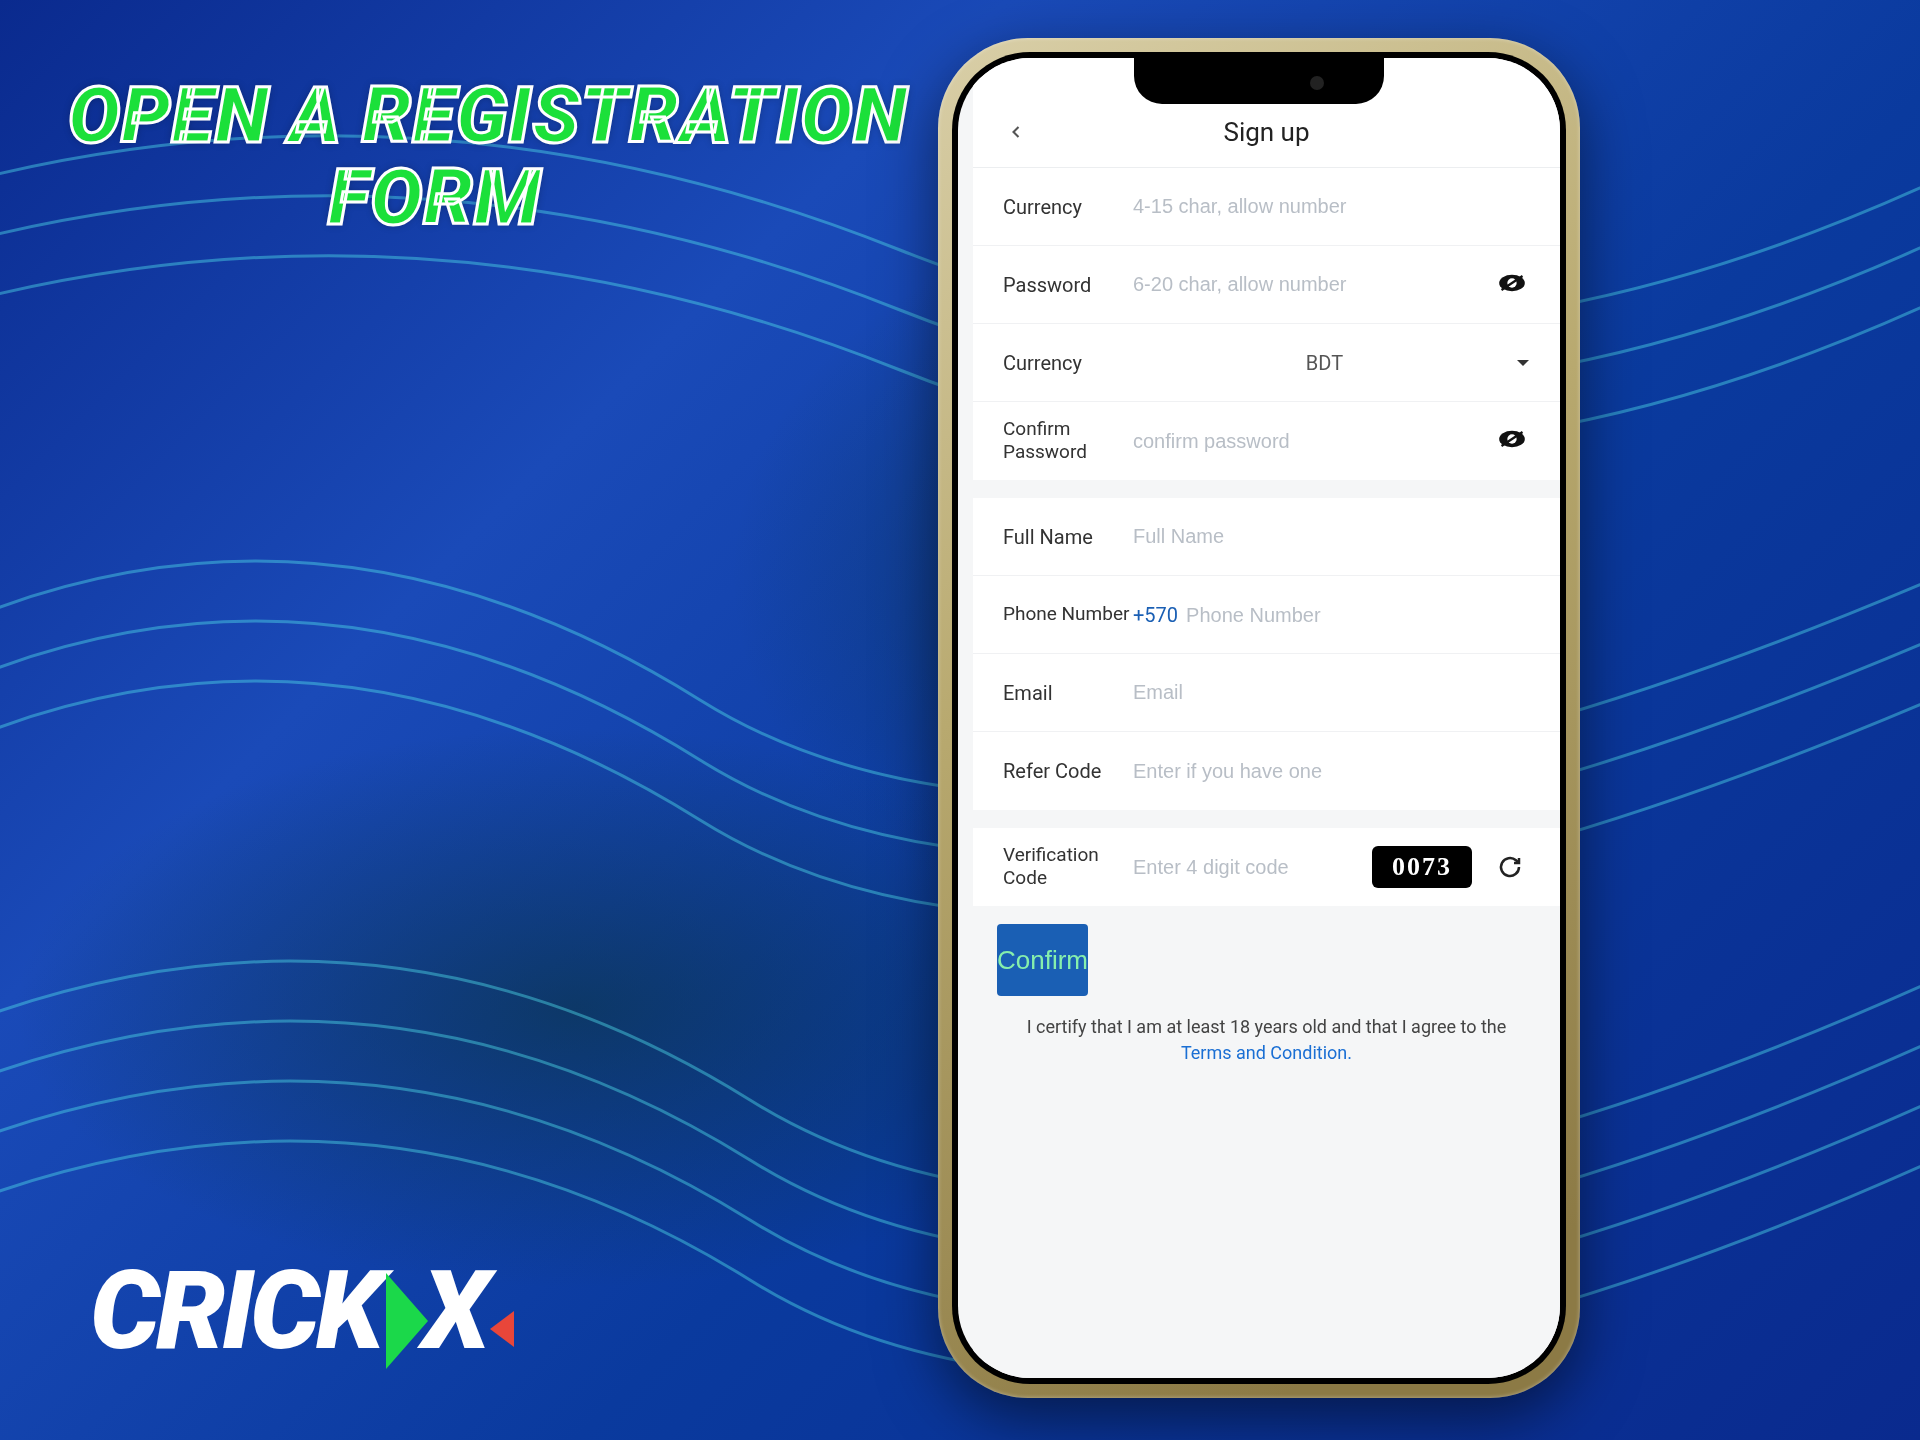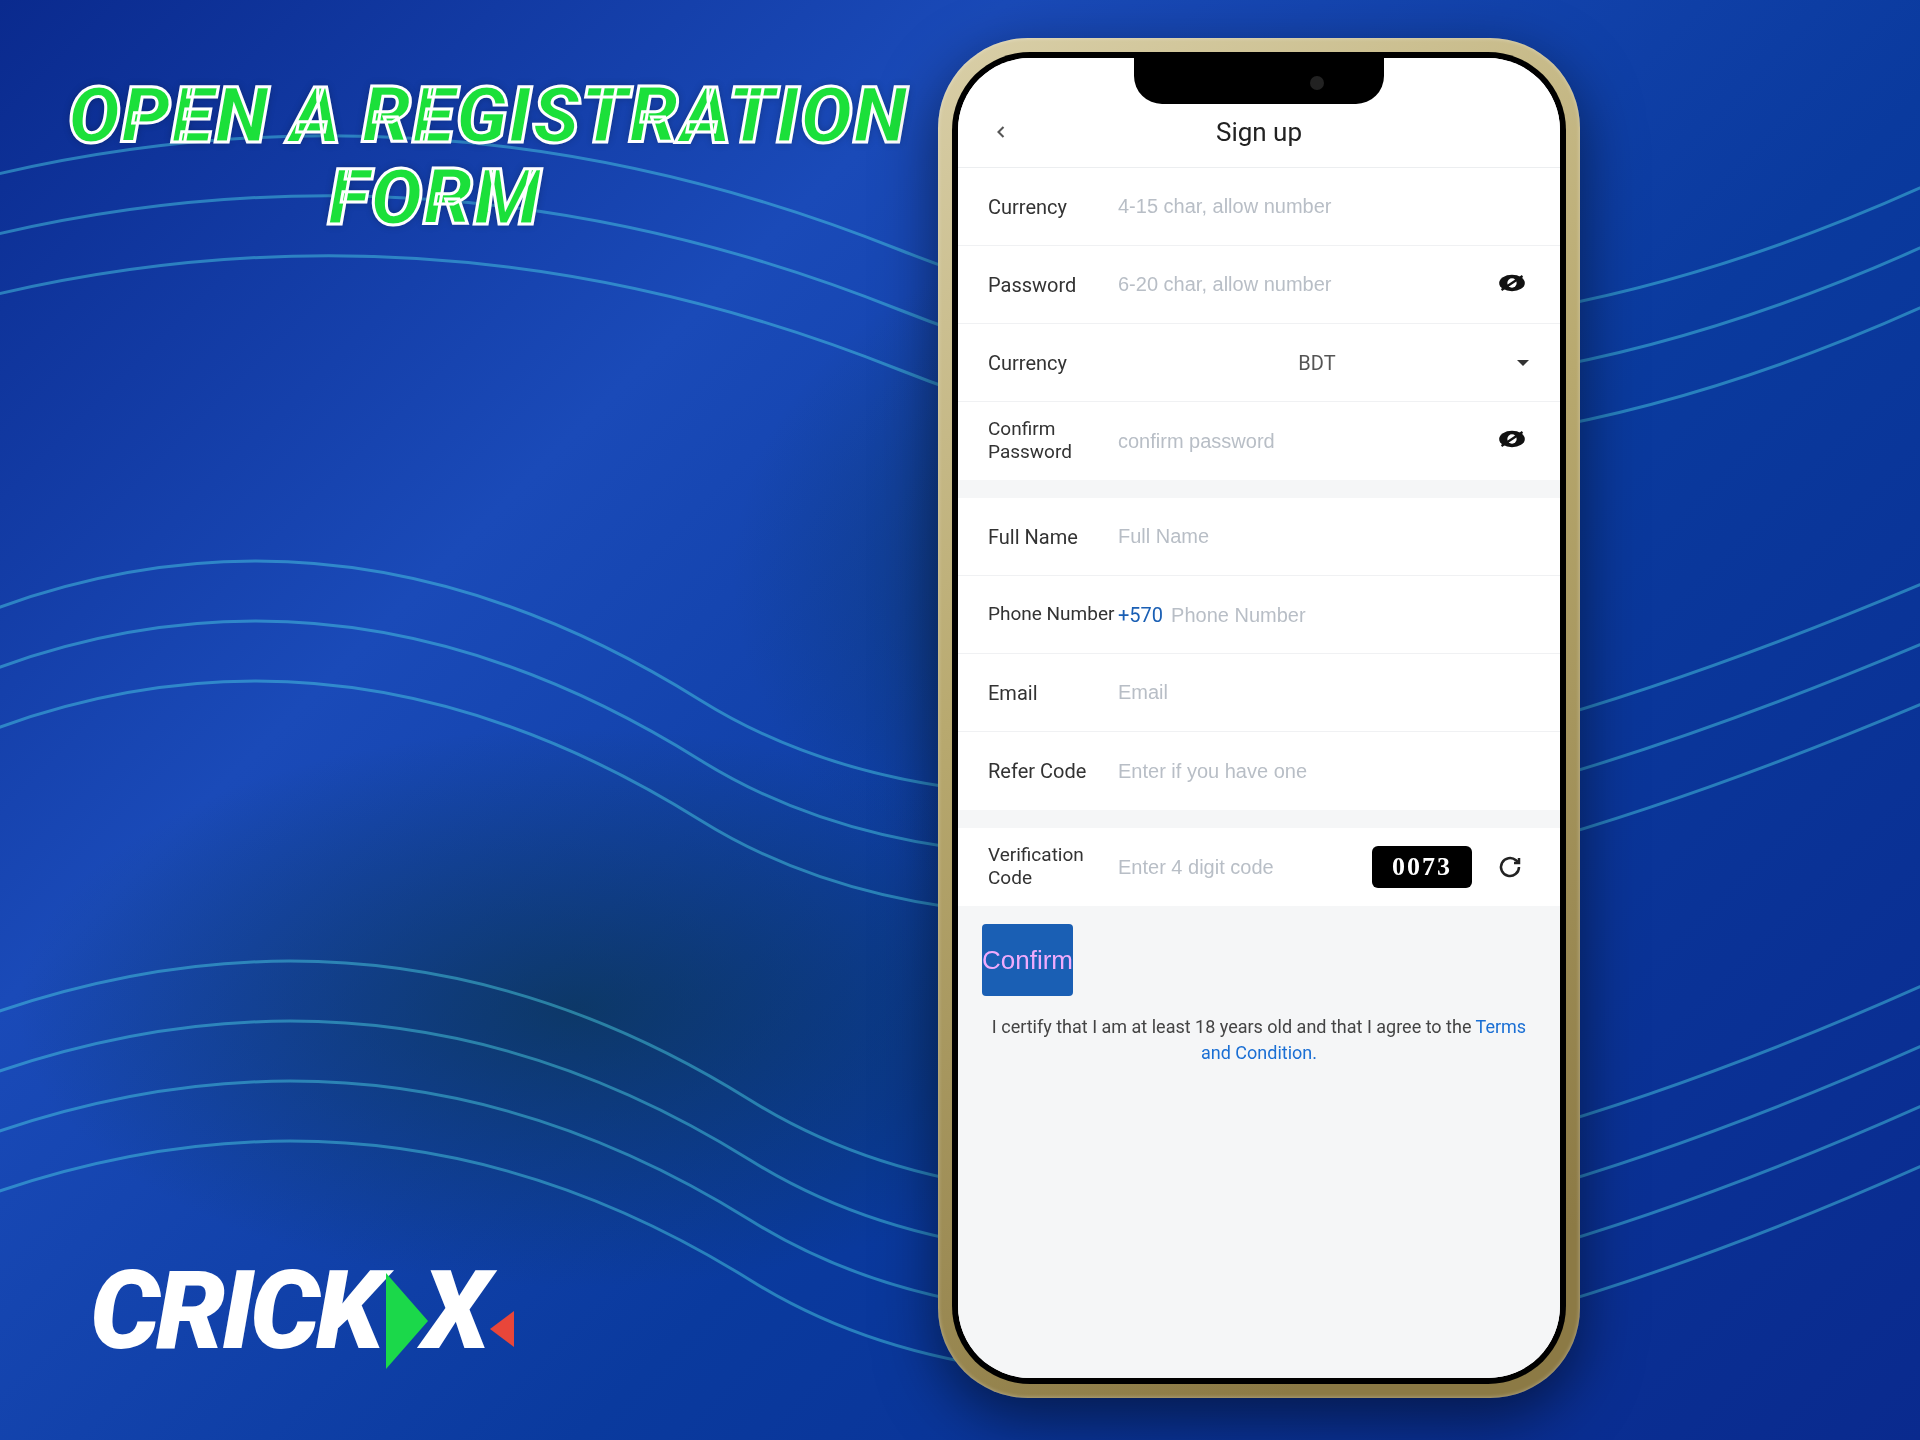--- a/index.html
+++ b/index.html
@@ -85,21 +85,21 @@
     width: 250px; height: 46px;
     background:#000;
     border-radius: 0 0 28px 28px;
     z-index:10;
   }
   .notch::after{
     content:""; position:absolute; right:60px; top:18px;
     width:14px; height:14px; border-radius:50%;
     background:#222;
   }
-  .app { position:absolute; inset:0; display:flex; flex-direction:column; }
+  .app { position:absolute; inset:0; display:flex; flex-direction:column;padding-left:15px; }
   .app-header {
     height: 110px;
     background:#fff;
     display:flex; align-items:flex-end; justify-content:center;
     padding-bottom: 20px;
     border-bottom: 1px solid #eceef0;
     position:relative;
   }
   .back-btn {
     position:absolute; left: 28px; bottom: 20px;
@@ -133,21 +133,21 @@
     width:100px; height:42px; background:#000; color:#fff;
     display:flex;align-items:center;justify-content:center;
     font-family: Georgia, serif; font-weight:bold; font-size:26px;
     margin-left:12px; letter-spacing:2px;border-radius:6px;
   }
   .refresh { width:40px; display:flex;align-items:center;justify-content:center; color:#222; margin-left:18px;}
   .confirm {
     margin: 0 24px 18px;
     height: 72px;
     background:#1a5fb4;
-    color:#f0abfc; font-size:26px;
+    color:#86efac; font-size:26px;
     border:none; border-radius:4px;
     display:flex;align-items:center;justify-content:center;
   }
   .cert {
     padding: 0 28px 30px;
     font-size:18px; color:#444; text-align:center; line-height:1.45;
   }
   .cert a { color:#1a6fd4; text-decoration:none; }
   .last-group{margin-bottom:18px;}
 </style>

